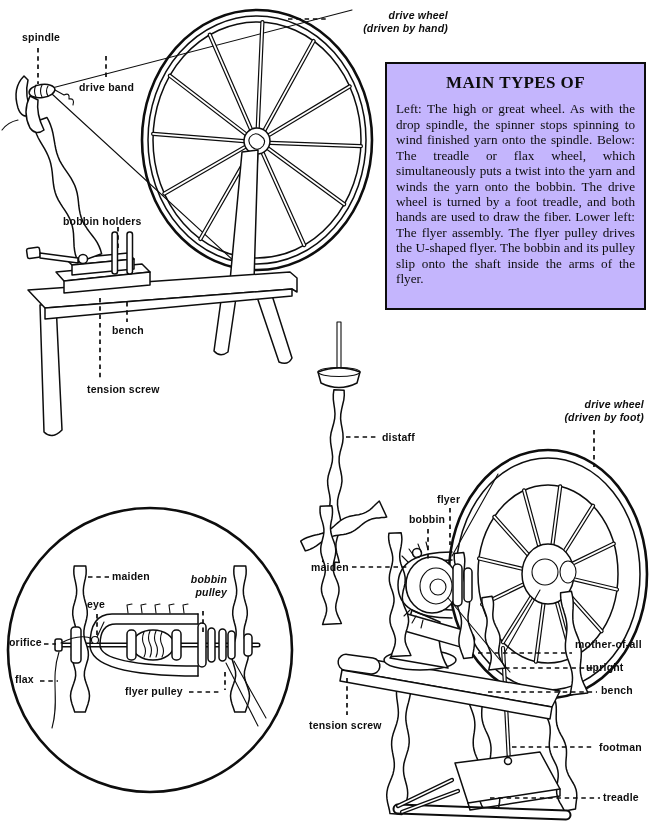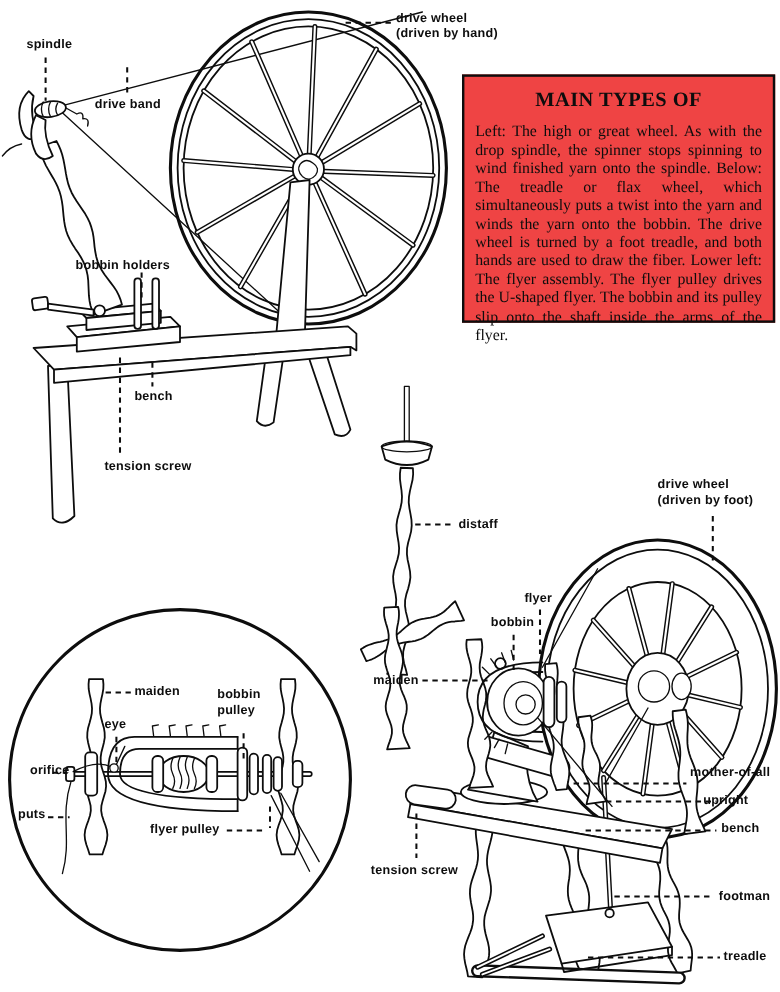--- a/index.html
+++ b/index.html
@@ -10,24 +10,24 @@
   .s  {stroke:#0d0d0d;fill:none;stroke-width:1.5;stroke-linecap:round;stroke-linejoin:round;}
   .sw {stroke:#0d0d0d;fill:#fff;stroke-width:1.5;stroke-linejoin:round;stroke-linecap:round;}
   .thick{stroke-width:2.6;}
   .thin{stroke-width:1.1;}
   .dash{stroke:#0d0d0d;fill:none;stroke-width:1.7;stroke-dasharray:4.5 3.8;}
   .blk{stroke:#0d0d0d;stroke-width:4.2;fill:none;stroke-linecap:round;}
   .wht{stroke:#fff;stroke-width:1.8;fill:none;stroke-linecap:round;}
   
   .lbl{position:absolute;font-weight:bold;font-size:10.5px;line-height:1.25;color:#0d0d0d;
        white-space:nowrap;letter-spacing:.2px;}
-  .lbl.ctr{text-align:left;}
+  .lbl.ctr{text-align:right;font-style:italic;}
   
-  .panel{position:absolute;left:385px;top:62px;width:261px;height:207px;border:2.6px solid #0d0d0d;
-         background:#ef4444;box-sizing:border-box;padding:7px 9px 4px 9px;}
+  .panel{position:absolute;left:385px;top:62px;width:261px;height:248px;border:2.6px solid #0d0d0d;
+         background:#c4b5fd;box-sizing:border-box;padding:7px 9px 4px 9px;}
   .panel .ttl{margin:2px 0 8px 0;text-align:center;font-family:"Liberation Serif",serif;
               font-weight:bold;font-size:17px;line-height:1.2;color:#0d0d0d;letter-spacing:.4px;}
   .panel .body{margin:0;font-family:"Liberation Serif",serif;font-size:13.2px;line-height:1.17;
                text-align:justify;color:#0d0d0d;}
   .panel .it{}
 </style>
 </head>
 <body>
 
 <div class="canvas">
@@ -337,21 +337,21 @@
   <div class="lbl" style="left:311px;top:561px">maiden</div>
   <div class="lbl" style="left:575px;top:638px">mother-of-all</div>
   <div class="lbl" style="left:586px;top:661px">upright</div>
   <div class="lbl" style="left:601px;top:684px">bench</div>
   <div class="lbl" style="left:309px;top:719px">tension screw</div>
   <div class="lbl" style="left:599px;top:741px">footman</div>
   <div class="lbl" style="left:603px;top:791px">treadle</div>
 
   <div class="lbl" style="left:112px;top:570px">maiden</div>
   <div class="lbl" style="left:87px;top:598px">eye</div>
-  <div class="lbl" style="left:25px;top:636px">orifice</div>
-  <div class="lbl" style="left:15px;top:673px">puts</div>
+  <div class="lbl" style="left:9px;top:636px">orifice</div>
+  <div class="lbl" style="left:15px;top:673px">flax</div>
   <div class="lbl ctr" style="left:181px;top:573px;width:46px">
     <div>bobbin</div>
     <div>pulley</div>
   </div>
   <div class="lbl" style="left:125px;top:685px">flyer pulley</div>
 
 </div>
 
 </body></html>

